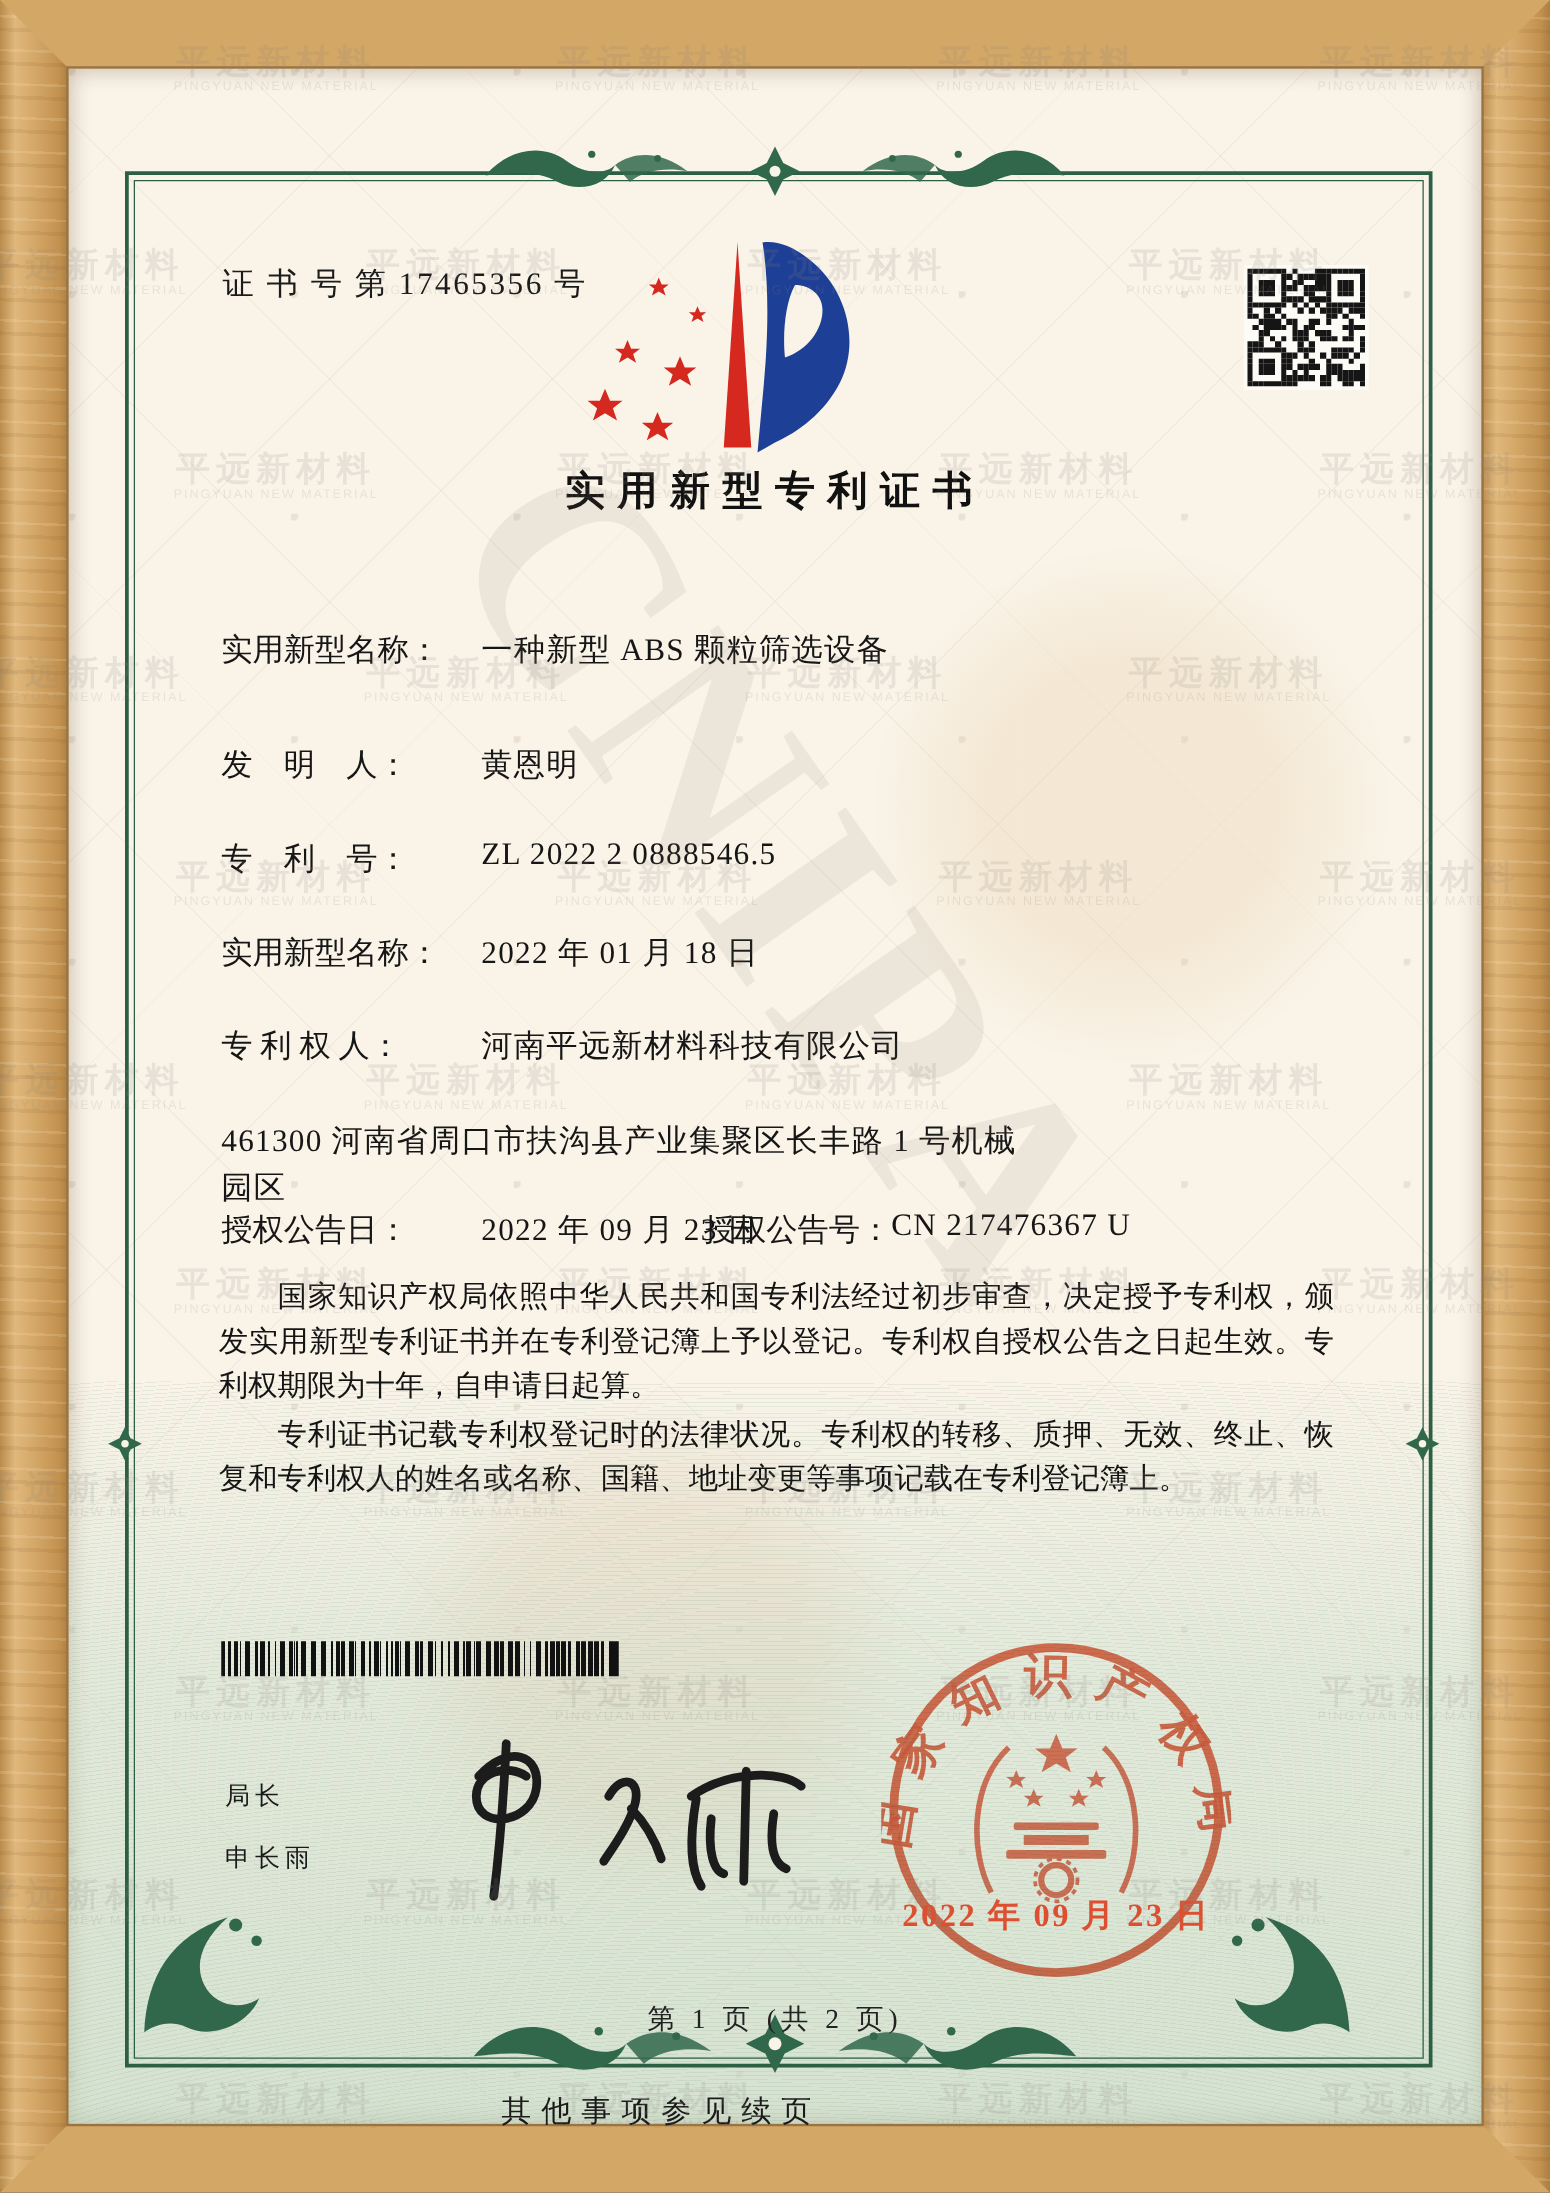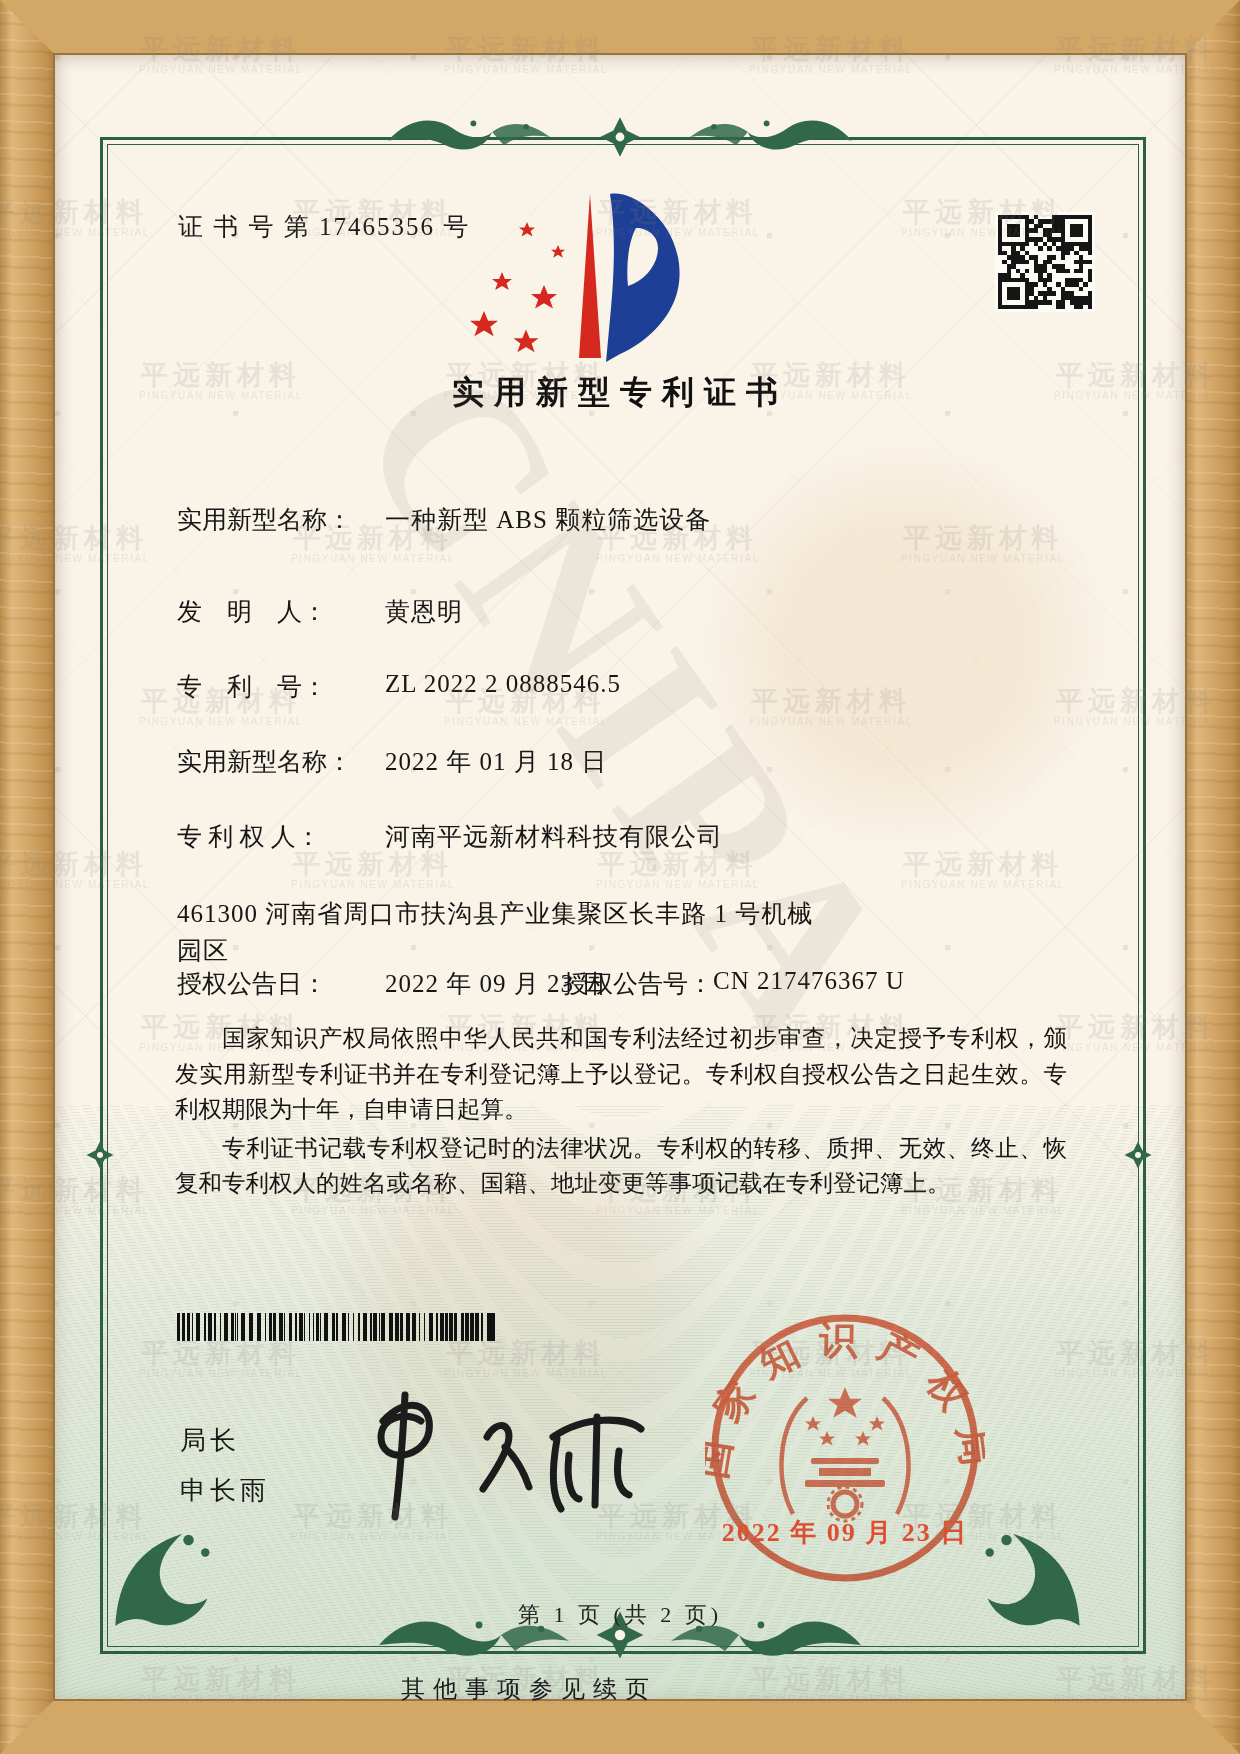--- a/index.html
+++ b/index.html
@@ -54,21 +54,21 @@
   .qr i{background:#151515;} .qr i.w{background:transparent;}
   .frow{left:122px;font-size:25px;color:#161616;display:flex;white-space:pre;}
   .flabel{width:208px;flex:none;}
   .fvalue{letter-spacing:1px;}
   .addr .fvalue{white-space:normal;width:645px;line-height:37px;}
   .grant2{left:508px;}
   .body{left:120px;top:966px;width:892px;font-size:23.5px;line-height:35.5px;color:#141414;
         text-align:justify;}
   .body p{margin:0 0 3px 0;text-indent:2em;}
   .barcode{left:122px;top:1258px;width:318px;height:28px;}
-  .cmsr{left:125px;font-size:26px;letter-spacing:4px;color:#1a1a1a;font-family:Liberation Serif, serif;}
+  .cmsr{left:125px;font-size:20px;letter-spacing:4px;color:#1a1a1a;font-family:Liberation Serif, serif;}
   .sig{left:290px;top:1330px;width:330px;height:160px;}
   .seal{left:650px;top:1253px;width:280px;height:280px;mix-blend-mode:multiply;opacity:.92;}
   .sealdate{left:620px;top:1460px;width:340px;text-align:center;font-size:26px;letter-spacing:2px;
             color:#dd4f30;font-weight:bold;}
   .pagefooter{left:45px;top:1545px;width:1040px;text-align:center;font-size:22px;letter-spacing:4px;color:#222;}
   .contnote{left:0;top:1618px;width:948px;text-align:center;font-size:24px;letter-spacing:8px;color:#1a1a1a;}
   
   .wmlayer{position:absolute;inset:0;z-index:3;pointer-events:none;}
   .wm-tile{position:absolute;width:252px;text-align:center;color:#8d8882;opacity:.16;
            font-family:"Liberation Sans","DejaVu Sans",sans-serif;}

